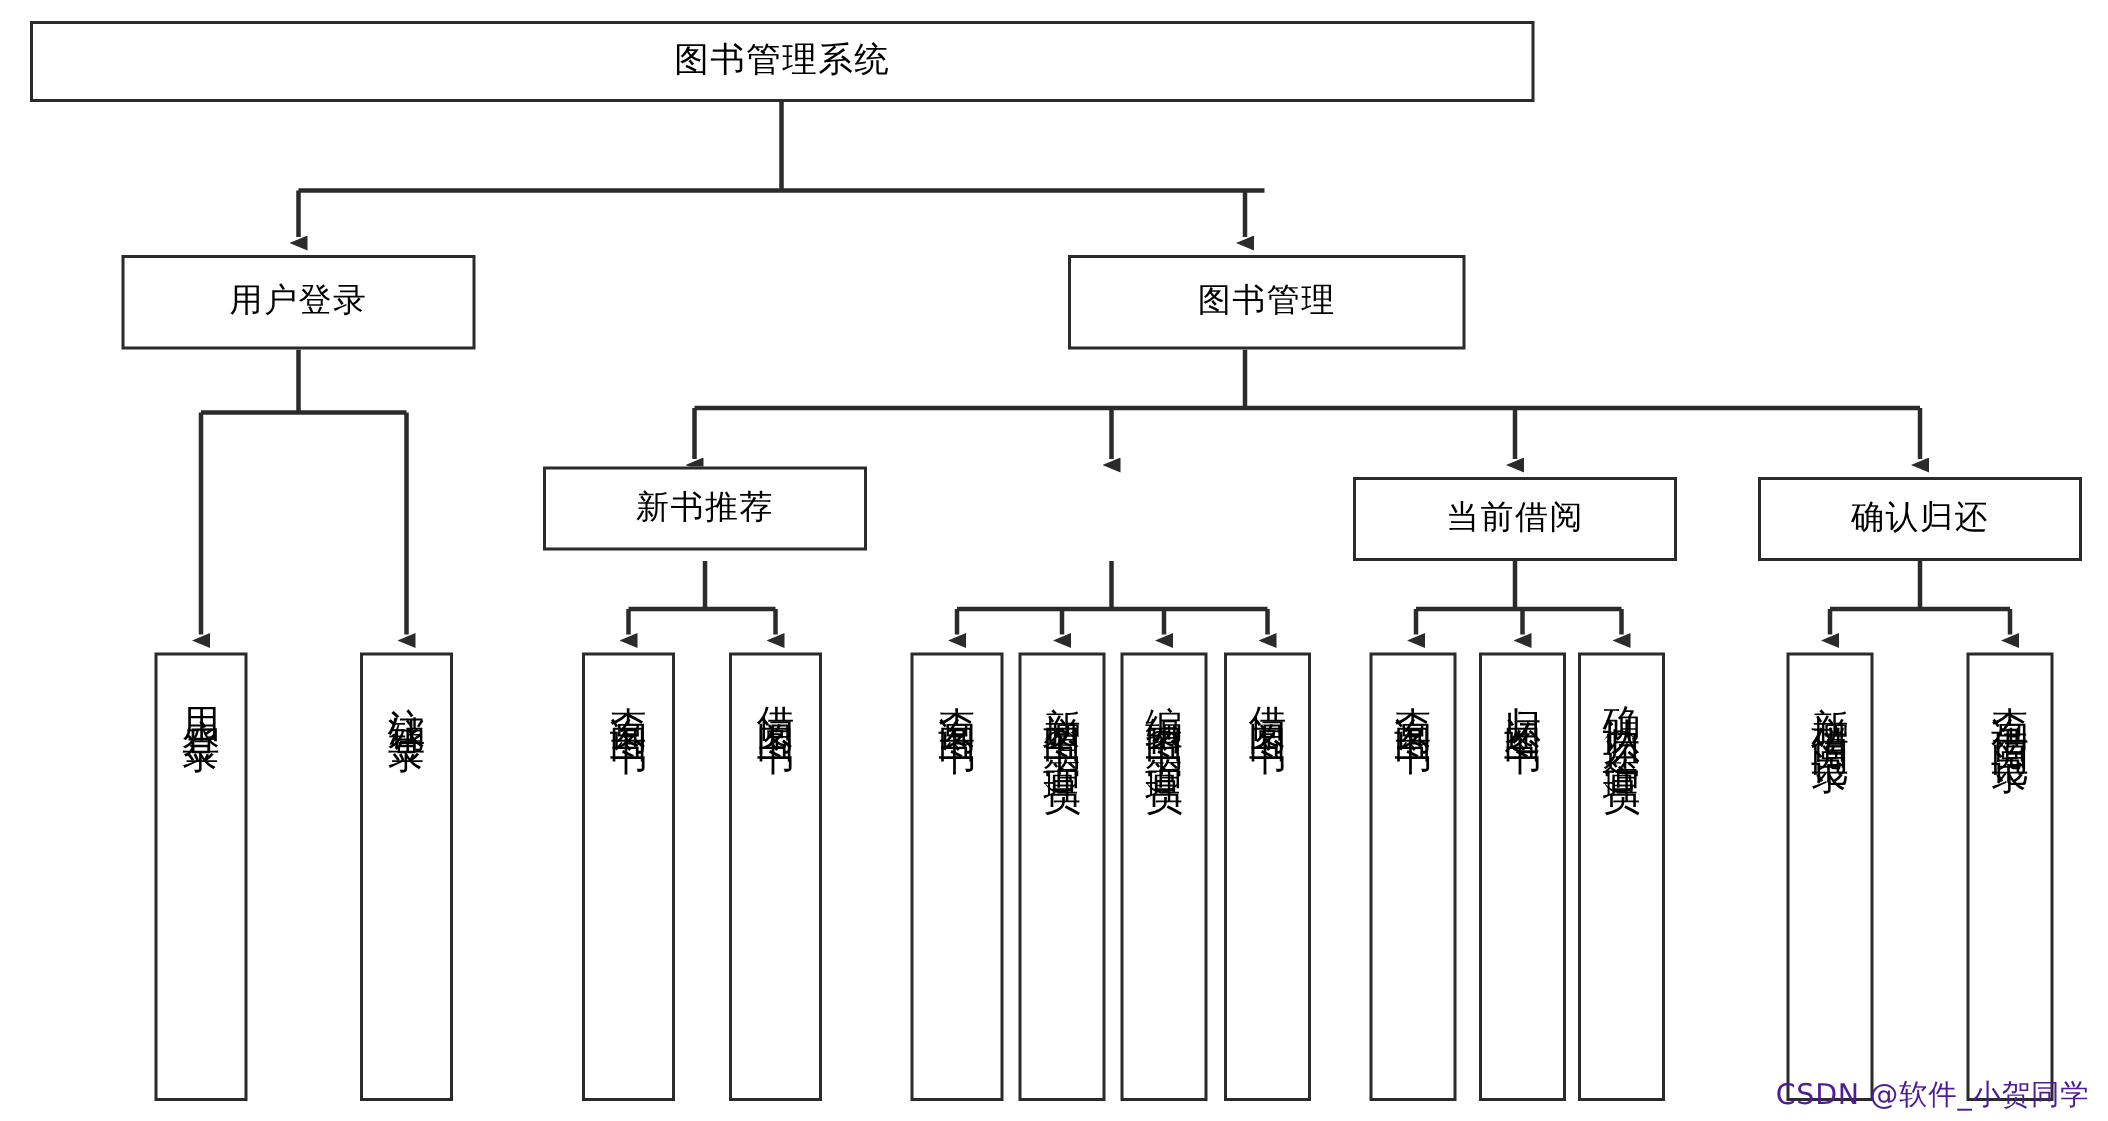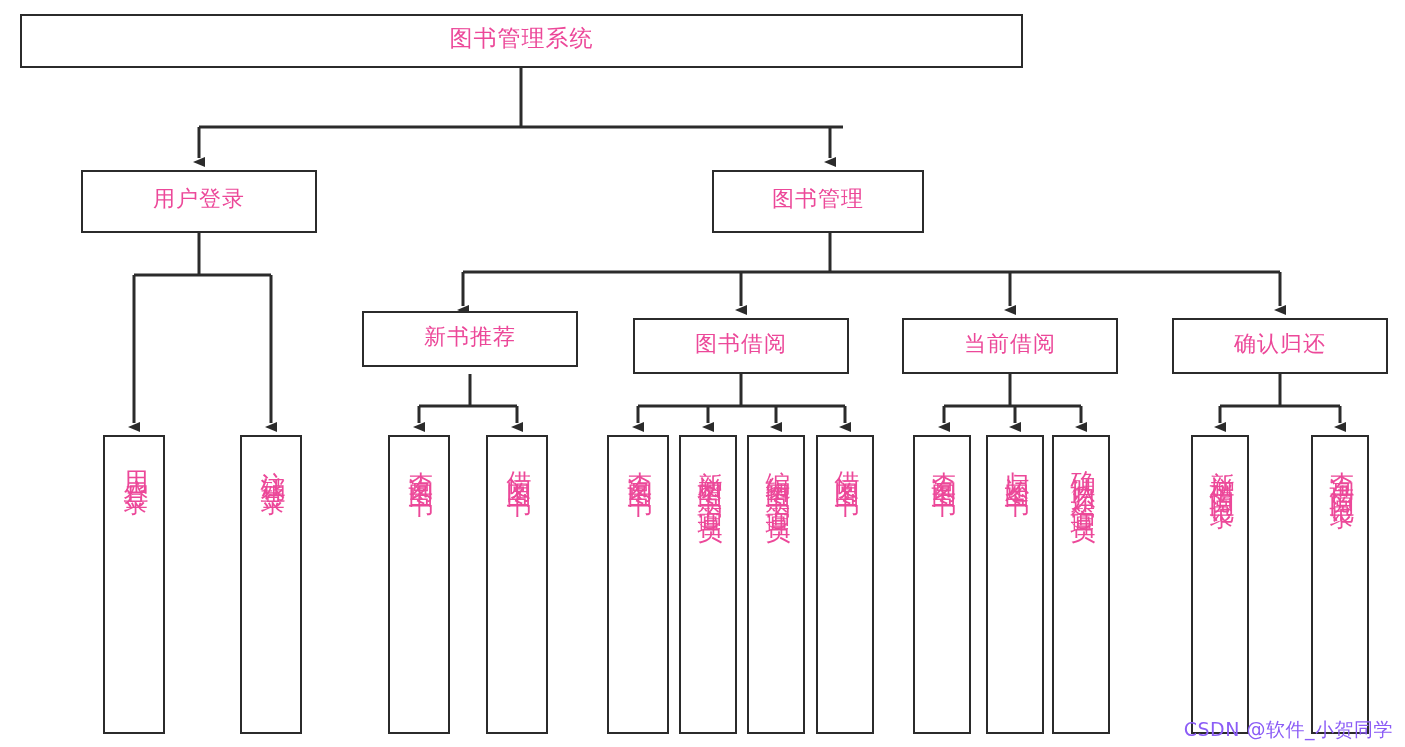--- a/index.html
+++ b/index.html
@@ -16,25 +16,24 @@
     position:absolute;
     box-sizing:border-box;
     background:#ffffff;
     border:2px solid #2b2b2b;
     display:flex;
     align-items:center;
     justify-content:center;
     z-index:2;
   }
   .node .lbl{
-    color:#ec4899;
+    color:#000000;
     line-height:1.12;
     text-align:center;
     white-space:pre;
-    font-family:Liberation Mono, monospace;
   }
   .node.horiz .lbl{font-size:22px;letter-spacing:1px;}
   .node.root .lbl{font-size:23px;}
 
   
   .node.vert{
     align-items:flex-start;
     justify-content:center;
     padding-top:14px;
   }
@@ -43,21 +42,21 @@
     text-orientation:upright;
     font-size:25px;
     letter-spacing:7px;
     line-height:1;
   }
 
   #watermark{
     position:absolute;
     right:12px;bottom:4px;
     font-size:19px;
-    color:#8b5cf6;
+    color:#4c1d95;
     z-index:5;
     white-space:nowrap;
     letter-spacing:0.5px;
   }
 </style>
 </head>
 <body>
 
 <div id="diagram">
 
@@ -111,29 +110,26 @@
     </g>
   </svg>
 
   <div class="node horiz root" style="left:20px;top:14px;width:1003px;height:54px;">
     <span class="lbl">图书管理系统</span>
   </div>
 
   <div class="node horiz" style="left:81px;top:170px;width:236px;height:63px;">
     <span class="lbl">用户登录</span>
   </div>
-  <div class="node horiz" style="left:712px;top:170px;width:212px;height:63px;">
+  <div class="node horiz" style="left:712px;top:170px;width:265px;height:63px;">
     <span class="lbl">图书管理</span>
   </div>
 
   <div class="node horiz" style="left:362px;top:311px;width:216px;height:56px;">
     <span class="lbl">新书推荐</span>
-  </div>
-  <div class="node horiz" style="left:633px;top:318px;width:216px;height:56px;">
-    <span class="lbl">图书借阅</span>
   </div>
   <div class="node horiz" style="left:902px;top:318px;width:216px;height:56px;">
     <span class="lbl">当前借阅</span>
   </div>
   <div class="node horiz" style="left:1172px;top:318px;width:216px;height:56px;">
     <span class="lbl">确认归还</span>
   </div>
 
   <div class="node vert" style="left:103px;top:435px;width:62px;height:299px;">
     <span class="lbl">用户登录</span>

